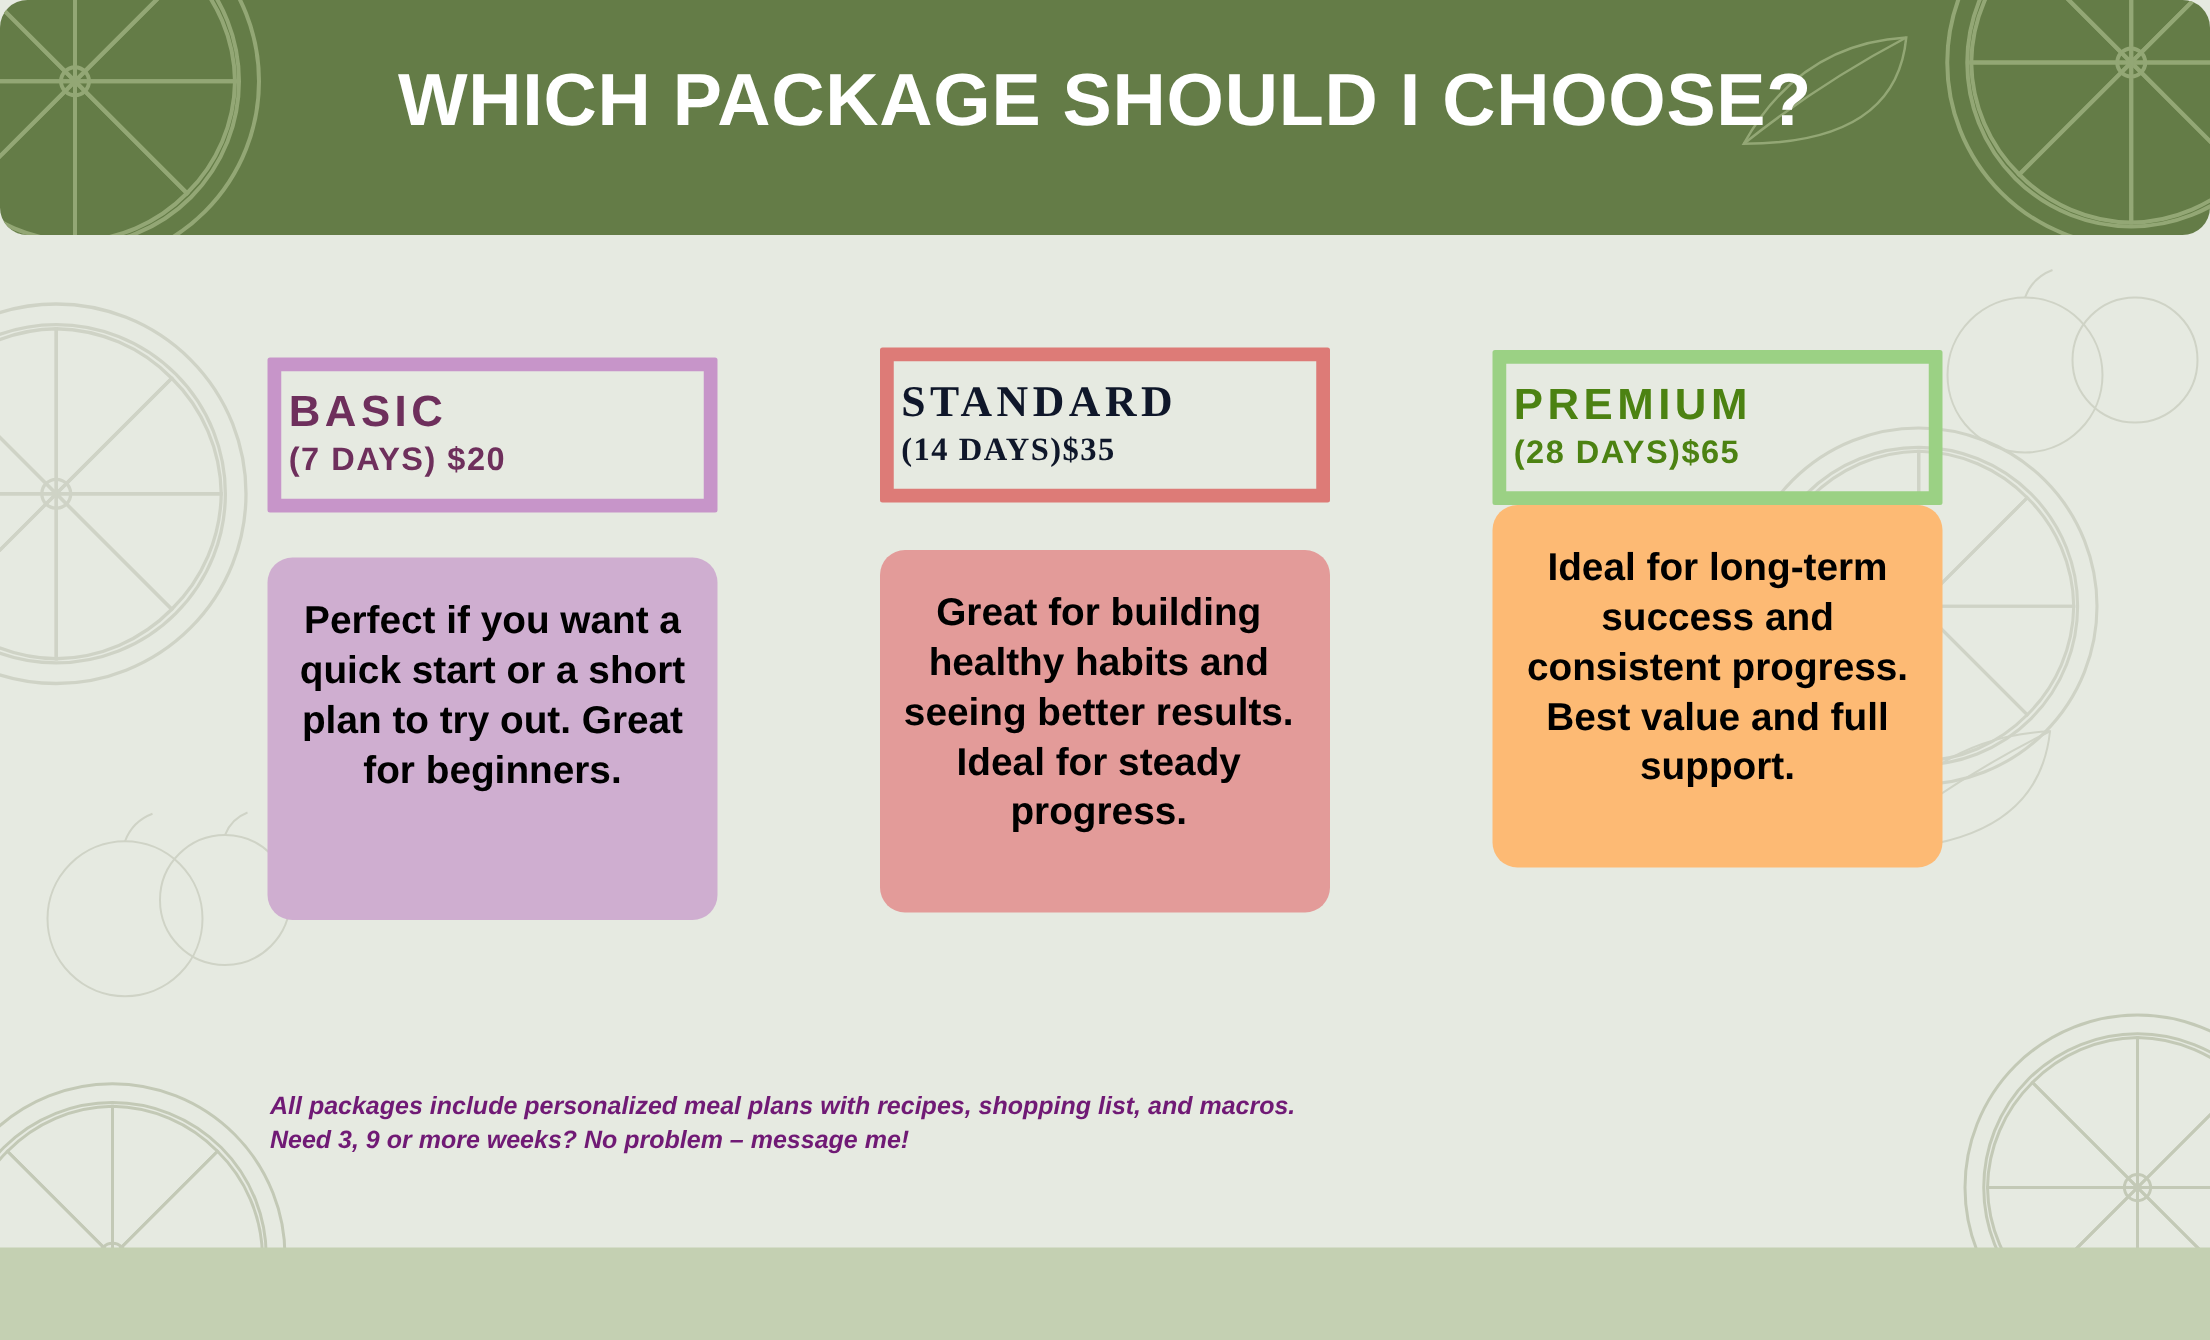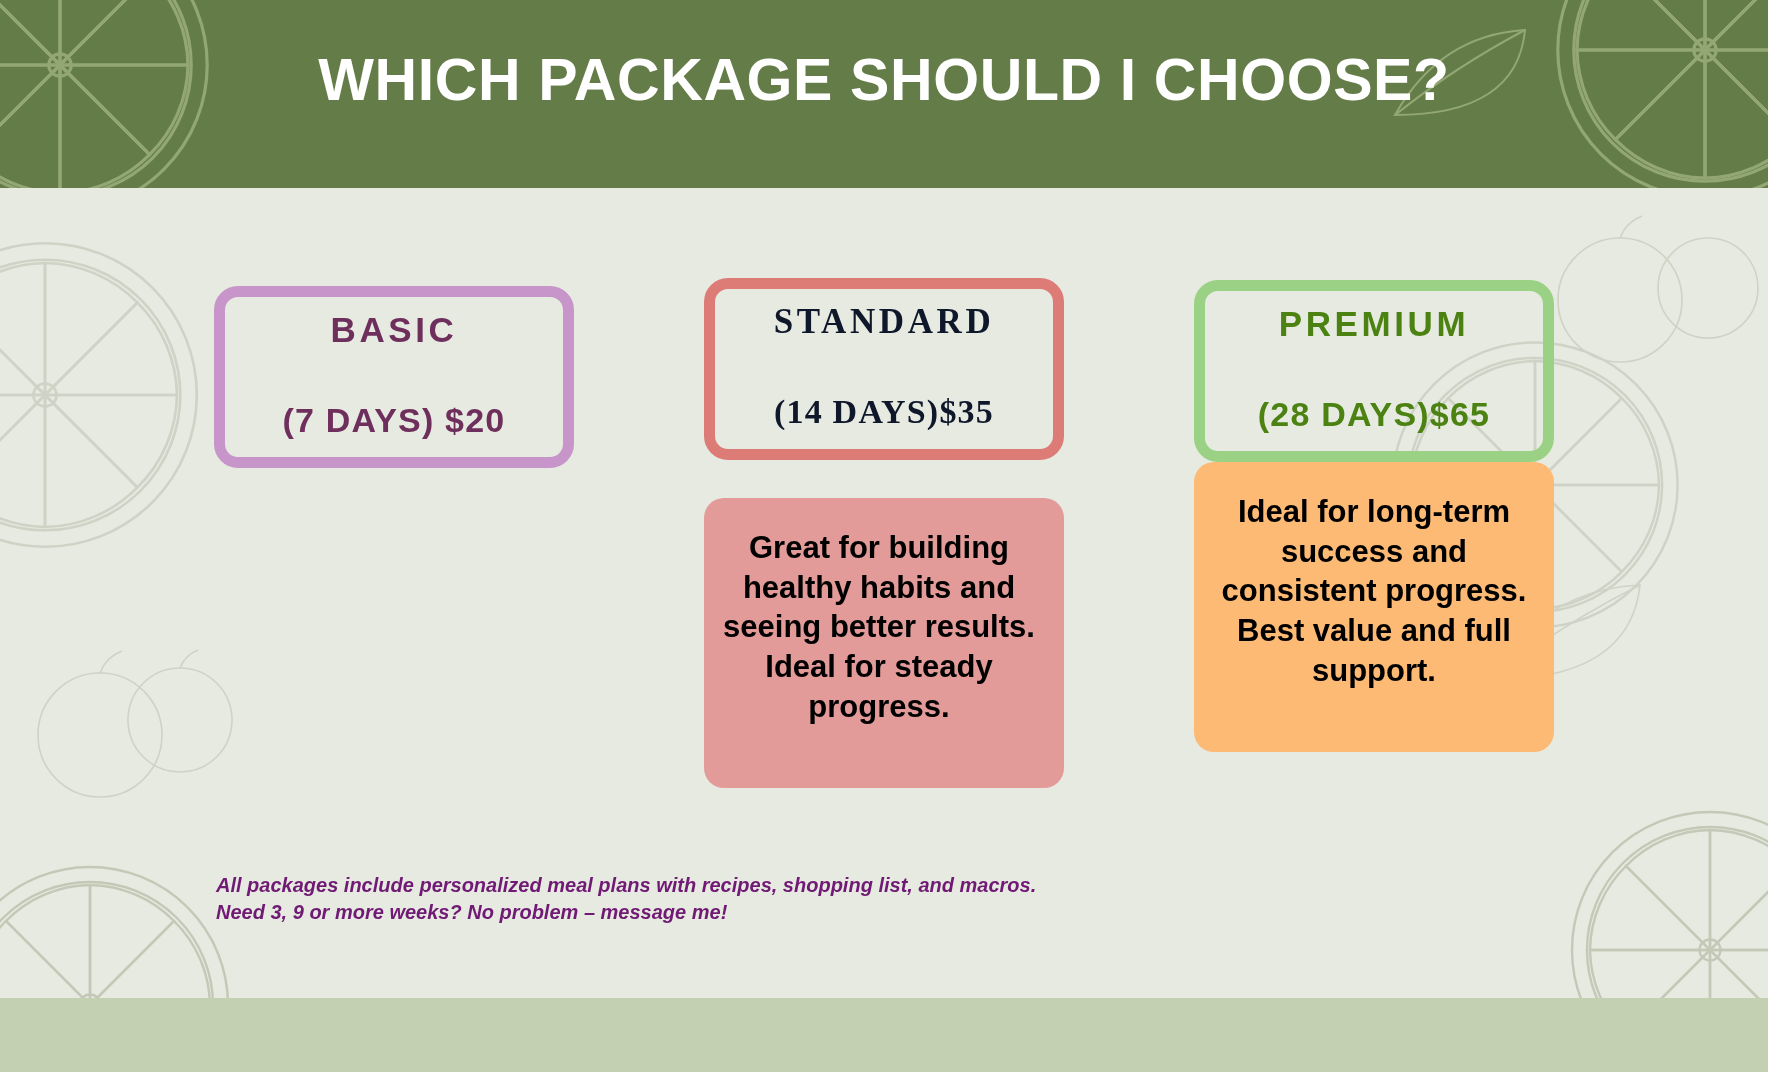--- a/index.html
+++ b/index.html
@@ -34,20 +34,21 @@
 
   
   #header-bar {
     position: absolute;
     left: 0; top: 0;
     width: 1768px;
     height: 188px;
     background: #647c47;
     z-index: 2;
     overflow: hidden;
+    border-radius: 22px;
   }
   #header-title {
     position: absolute;
     left: 0; right: 0;
     top: 50px;
     text-align: center;
     color: #ffffff;
     font-size: 59px;
     font-weight: bold;
     letter-spacing: 0.6px;
@@ -78,39 +79,38 @@
   }
   .package-col {
     width: 360px;
     display: flex;
     flex-direction: column;
     align-items: center;
   }
 
   .pkg-header {
     width: 100%;
-    border-radius: 24px;
+    border-radius: 2px;
     border-style: solid;
     border-width: 11px;
     background: transparent;
     padding: 12px 6px 16px 6px;
-    text-align: center;
+    text-align: left;
     display: flex;
     flex-direction: column;
     justify-content: center;
-    gap: 48px;
   }
   .pkg-name {
     font-size: 35px;
     font-weight: bold;
     letter-spacing: 3.6px;
     line-height: 1.18;
   }
   .pkg-duration {
-    font-size: 34px;
+    font-size: 26px;
     font-weight: bold;
     letter-spacing: 1.2px;
     line-height: 1.2;
     margin-top: 2px;
   }
 
   .pkg-body {
     width: 100%;
     border-radius: 20px;
     padding: 30px 22px;
@@ -319,20 +319,21 @@
 
   <div id="bottom-strip"></div>
 
   <div id="packages">
 
     <div class="package-col col-basic">
       <div class="pkg-header">
         <div class="pkg-name">BASIC</div>
         <div class="pkg-duration">(7 DAYS) $20</div>
       </div>
+      <div class="pkg-body">Perfect if you want a quick start or a short plan to try out. Great for beginners.</div>
     </div>
 
     <div class="package-col col-standard">
       <div class="pkg-header">
         <div class="pkg-name">STANDARD</div>
         <div class="pkg-duration">(14 DAYS)$35</div>
       </div>
       <div class="pkg-body">Great for building healthy habits and seeing better results. Ideal for steady progress.</div>
     </div>
 

